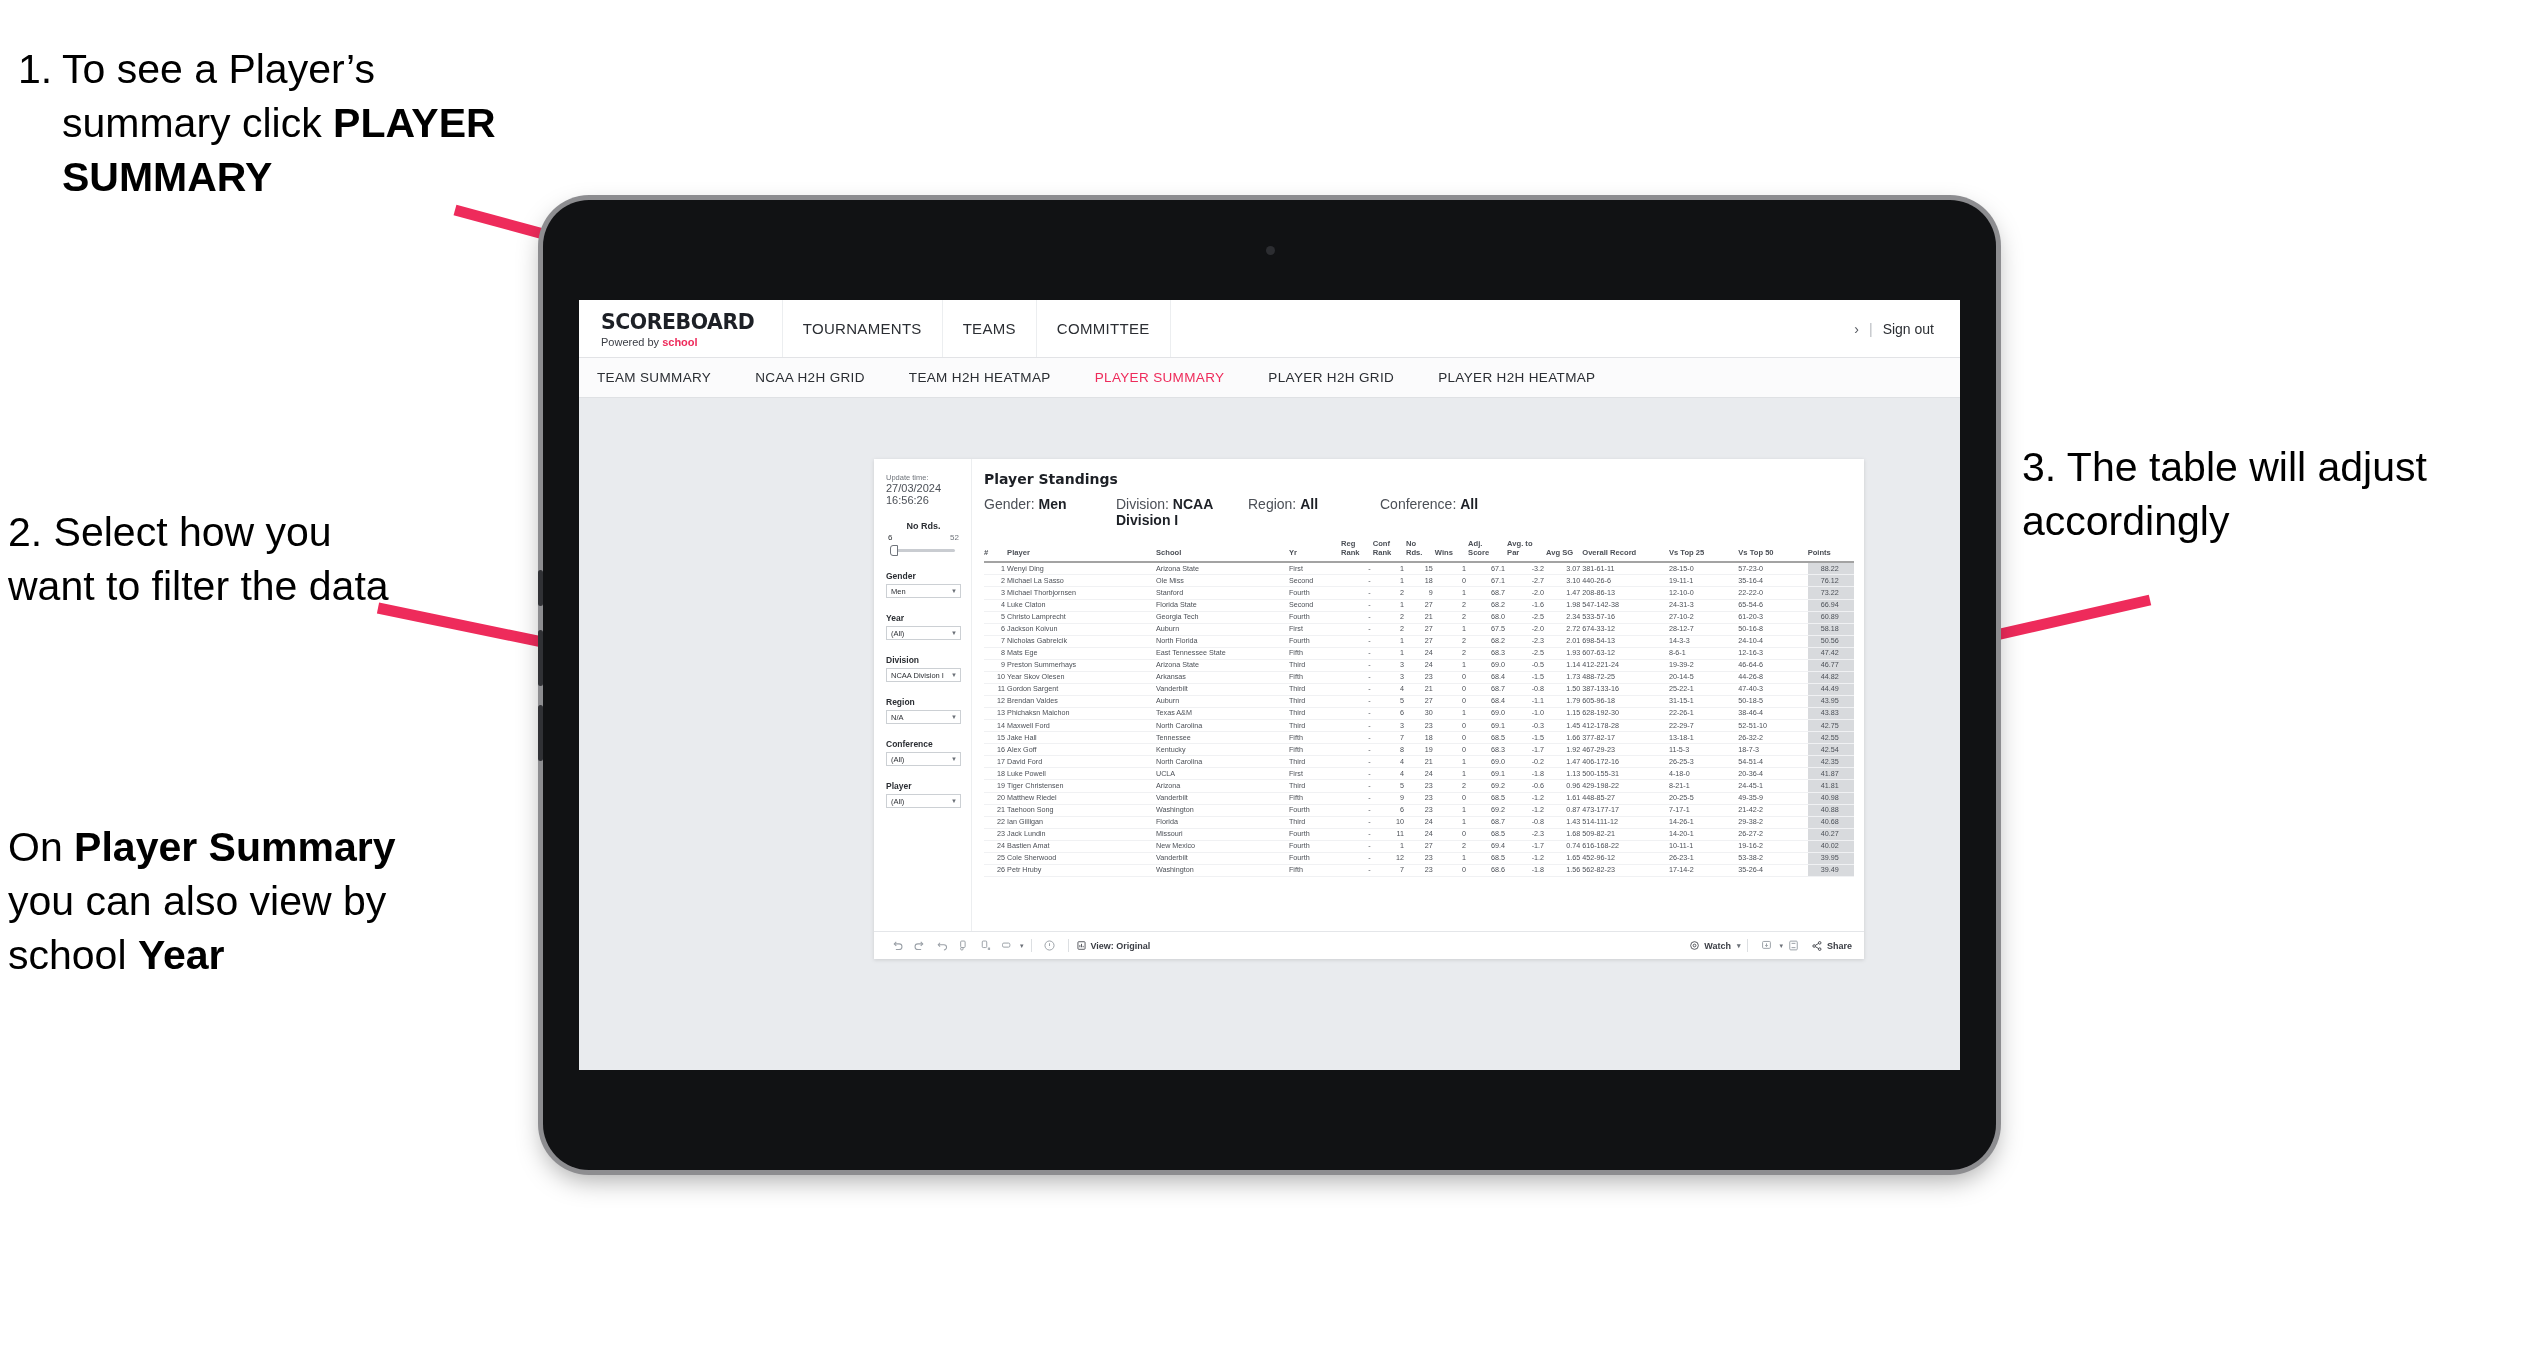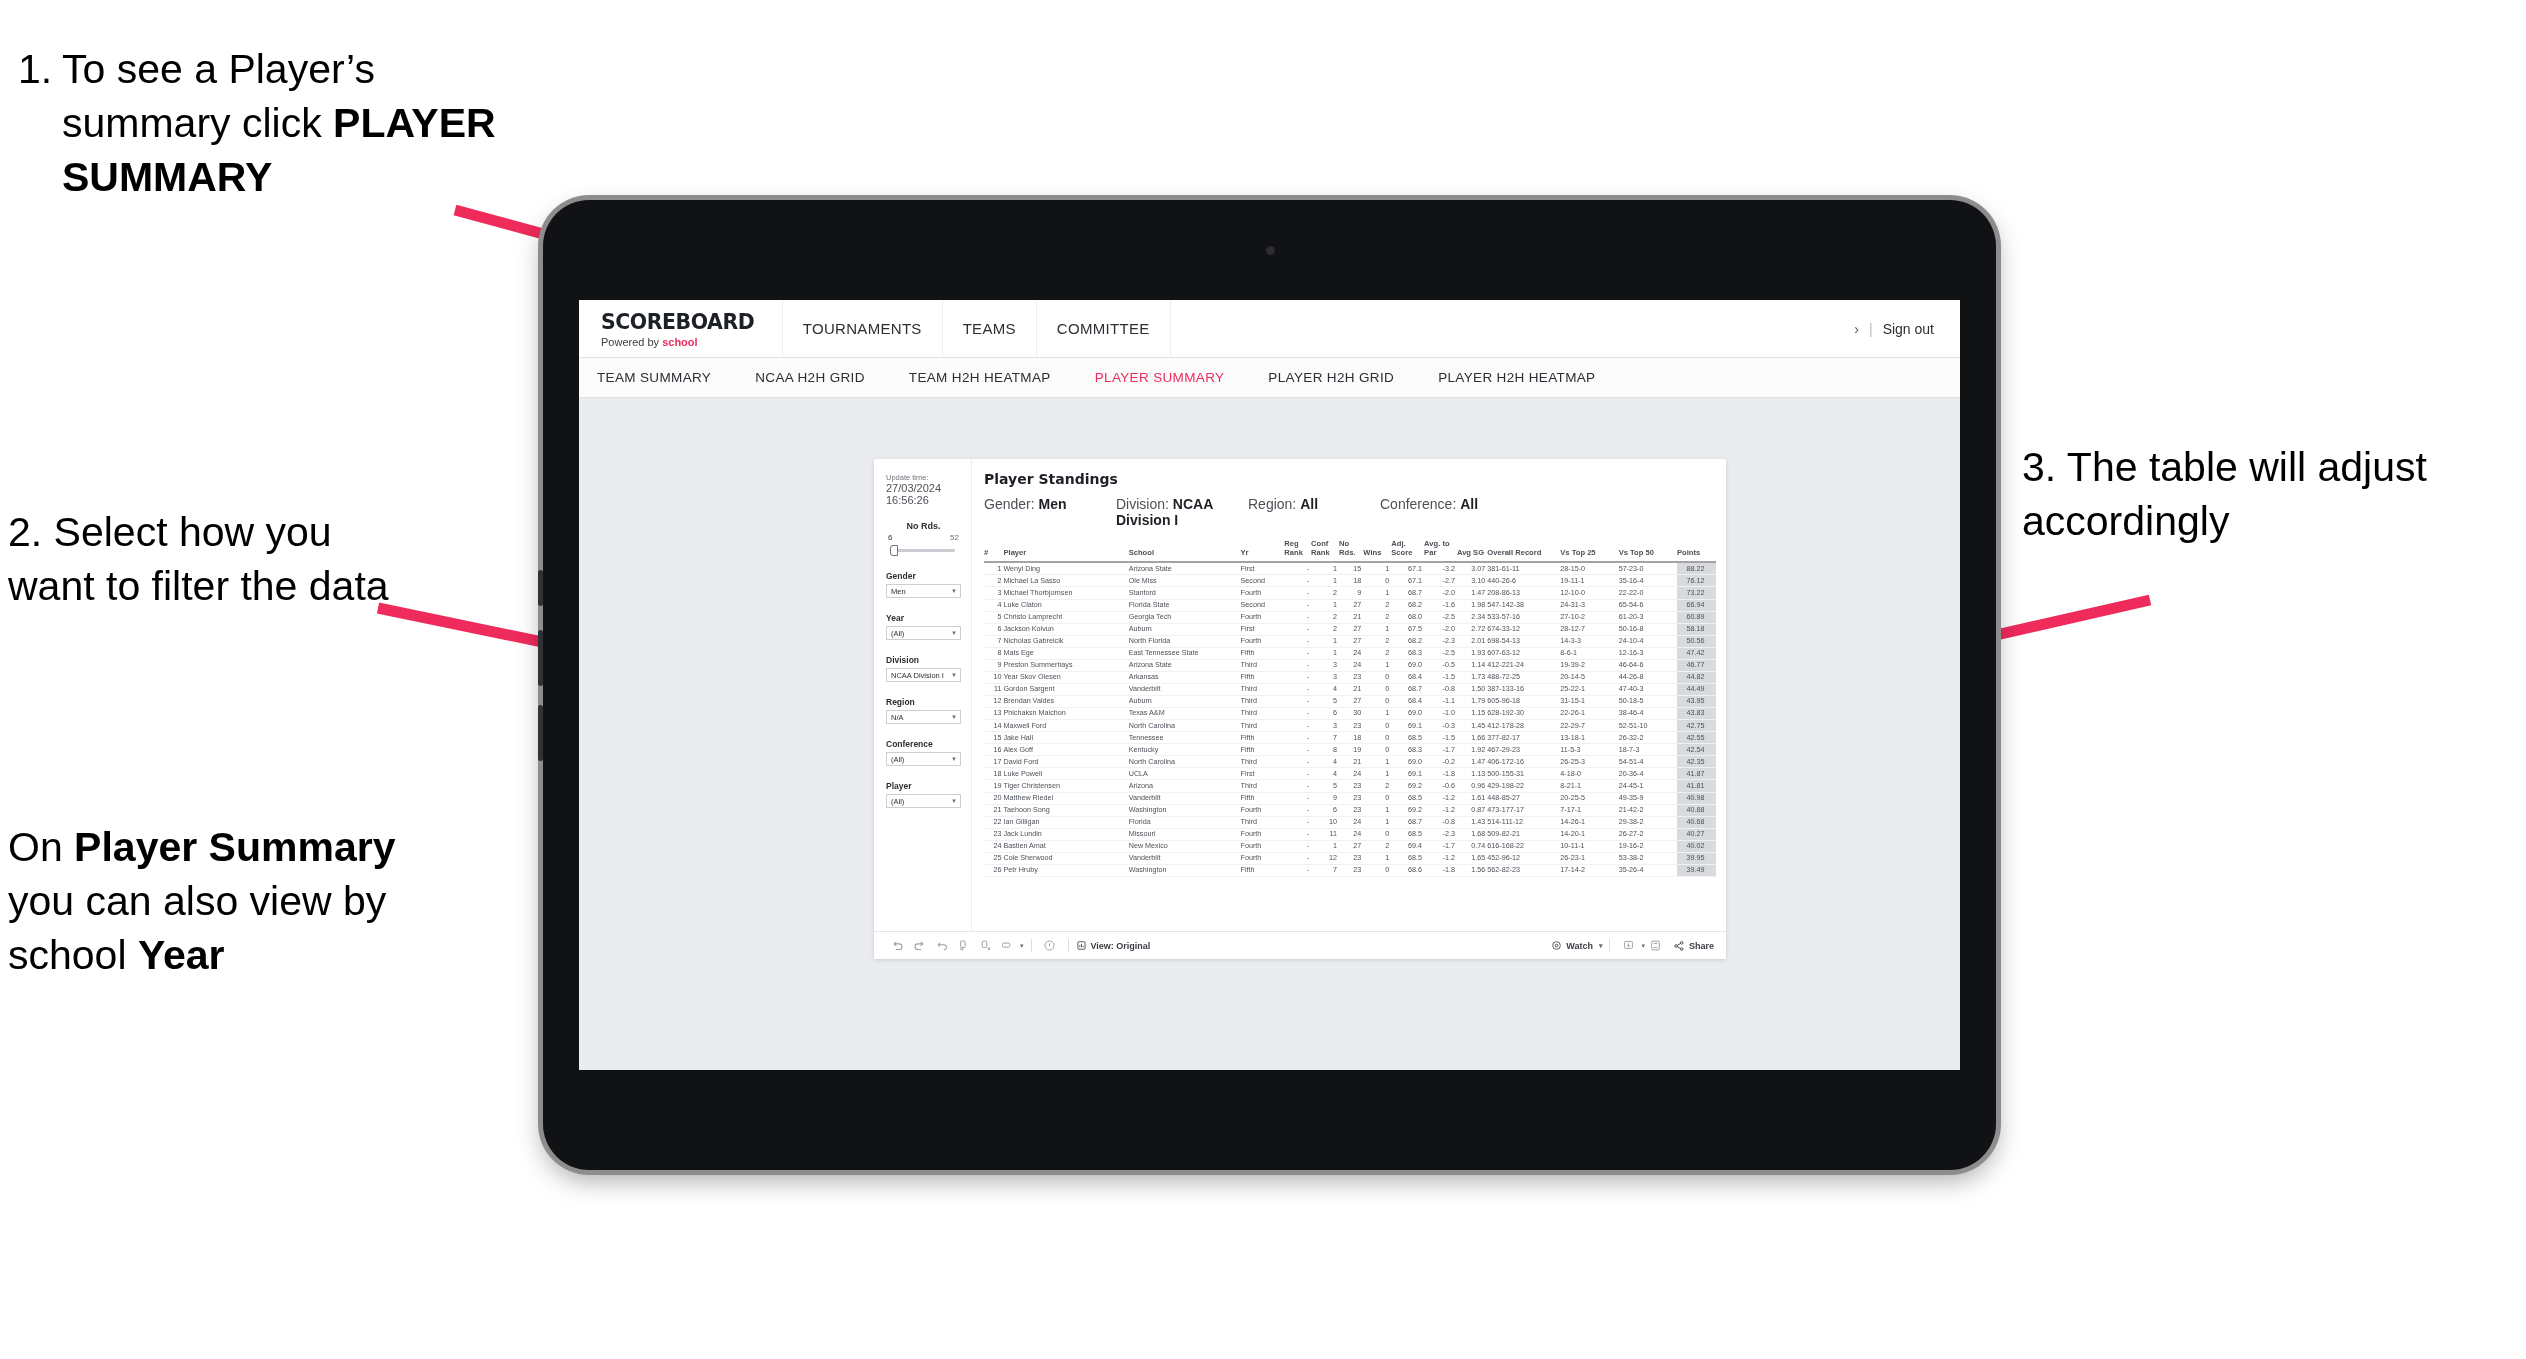--- a/index.html
+++ b/index.html
@@ -108,21 +108,21 @@
     cursor:pointer;
     white-space:nowrap;
   }
   .subnav-item:first-child { padding-left:0; }
   .subnav-item.active { color:#ee2b5b; }
 
   
   #workbook {
     position:absolute;
     left:295px; top:159px;
-    width:852px; height:500px;
+    width:990px; height:500px;
     background:#ffffff;
     box-shadow:0 1px 4px rgba(0,0,0,.13);
     display:flex;
     flex-direction:column;
   }
   #wb-body { flex:1; display:flex; overflow:hidden; }
 
   
   #filters {
     width:98px;

